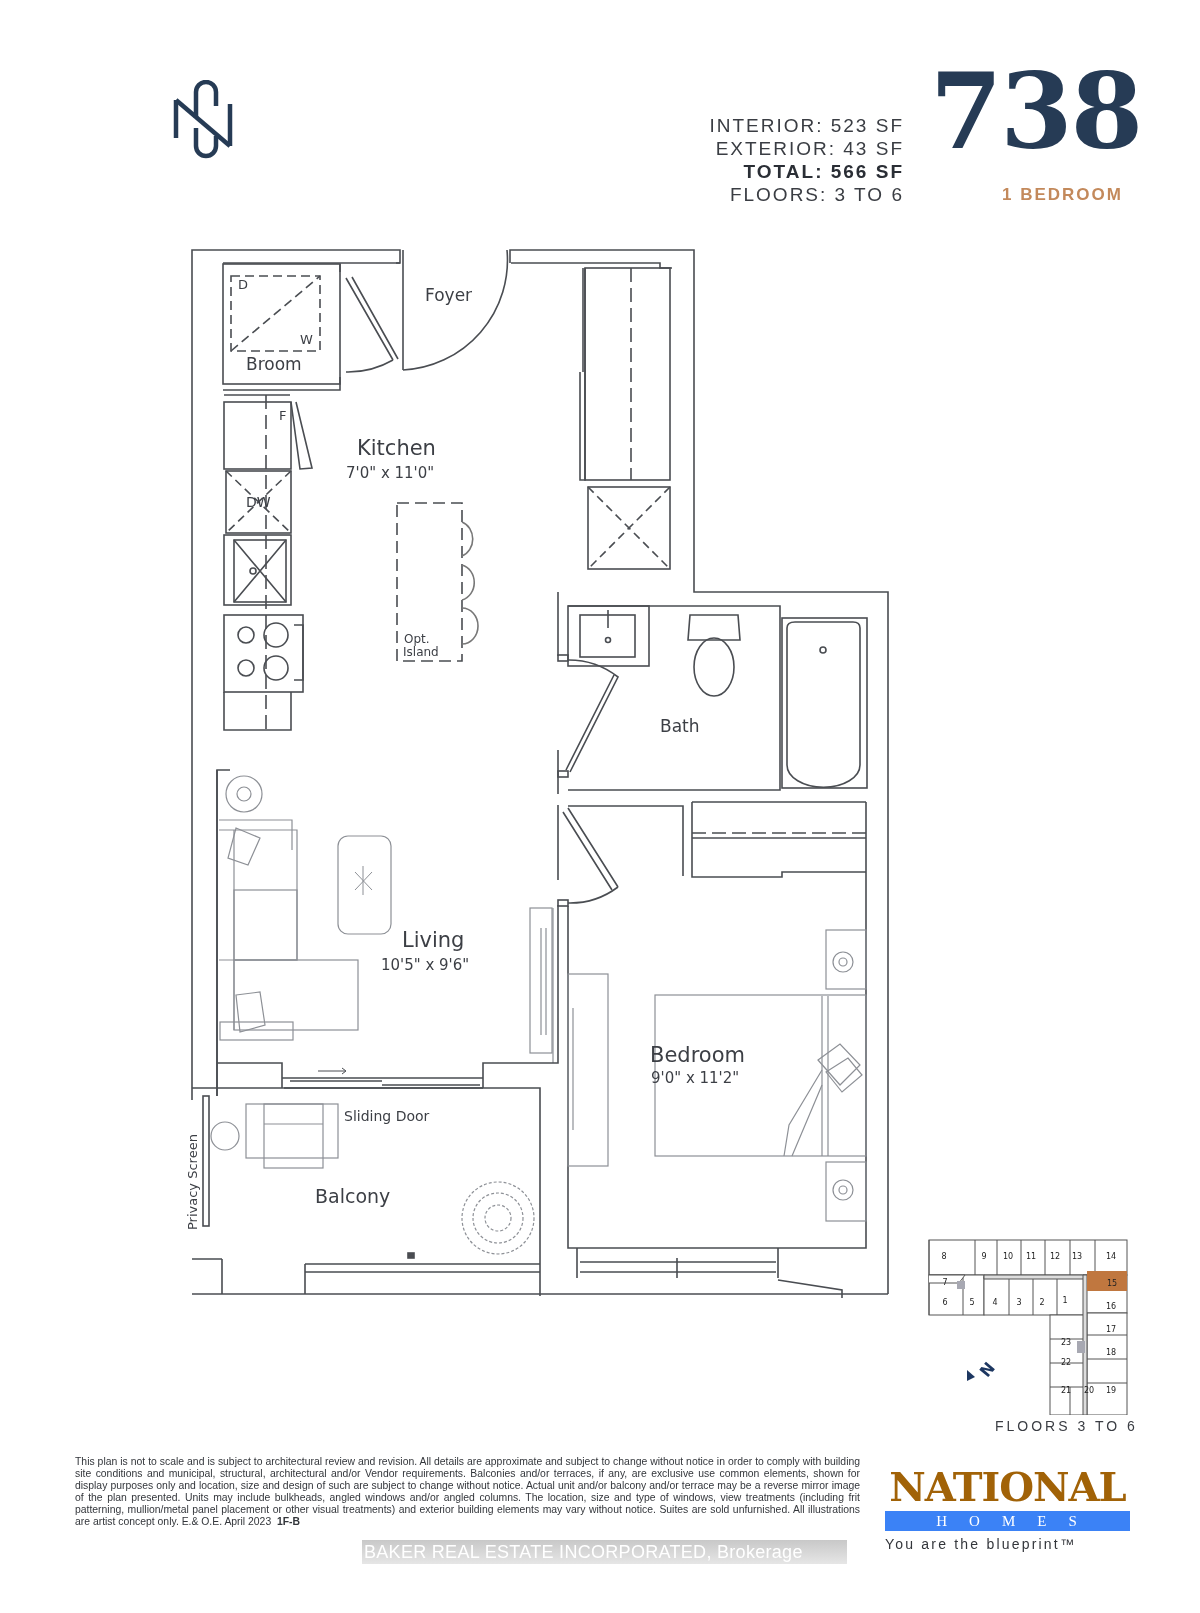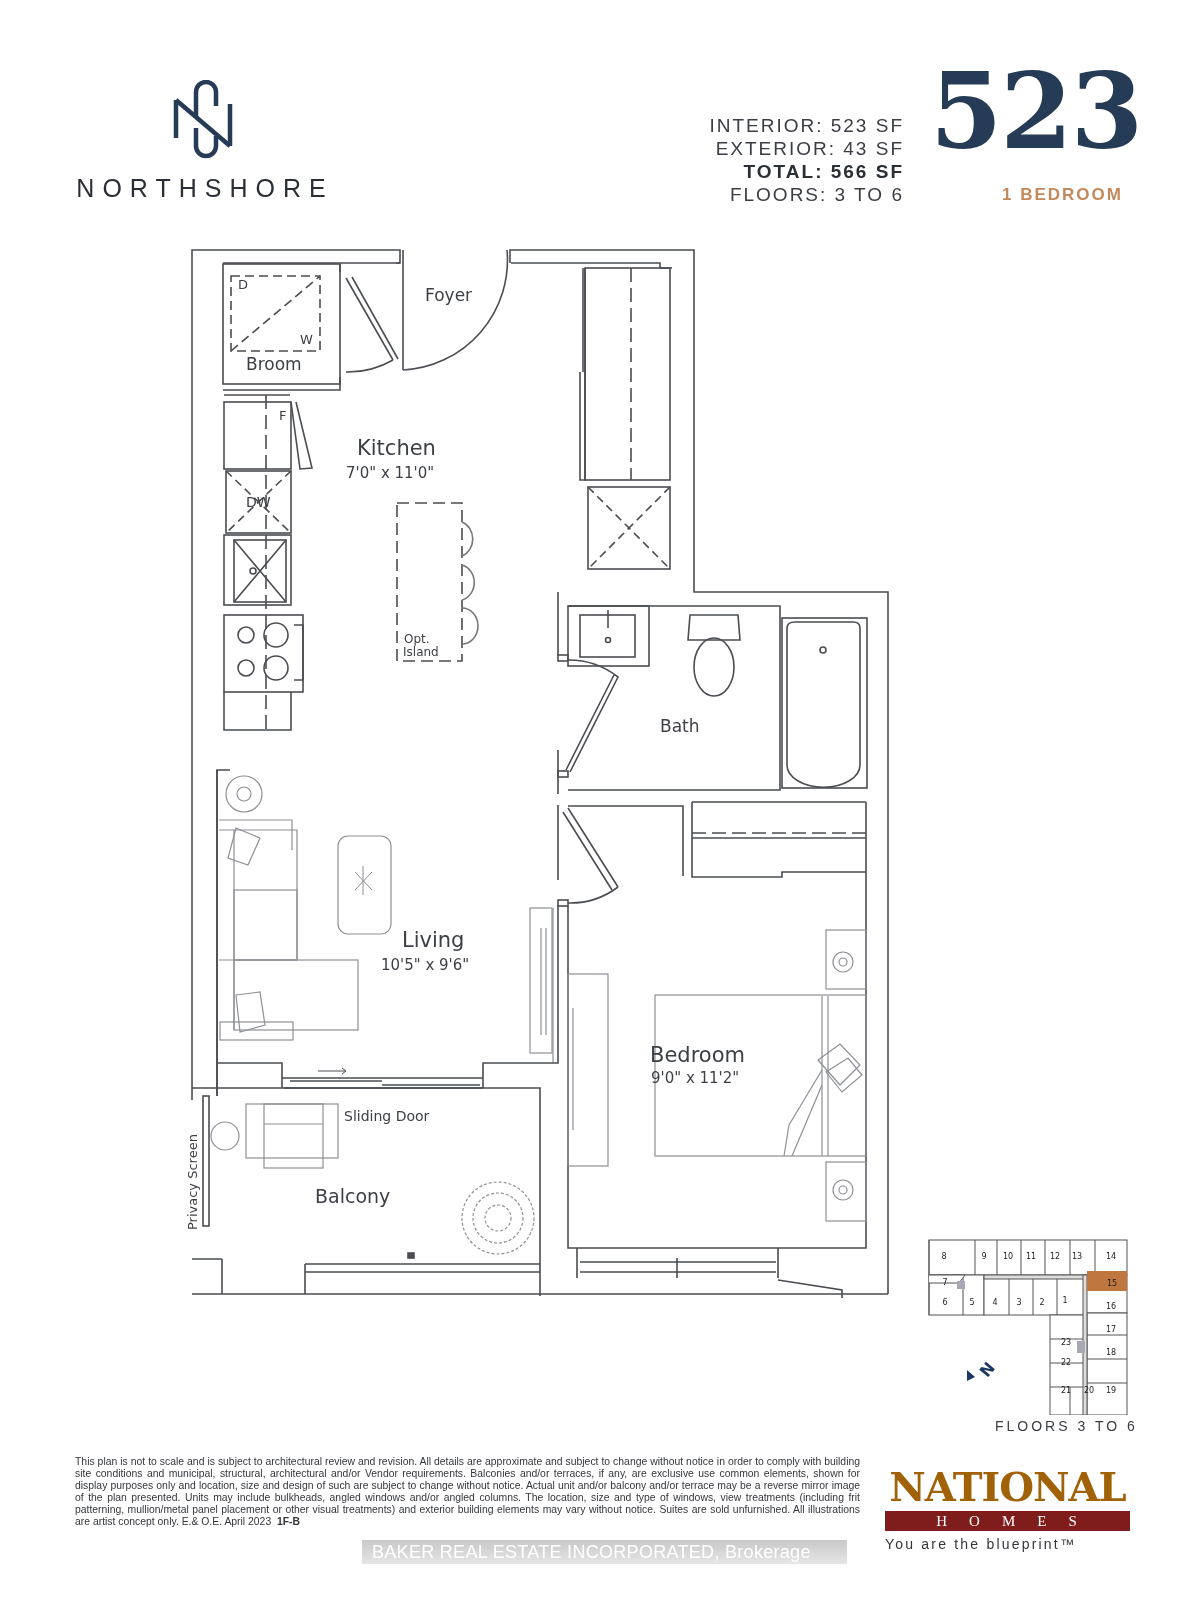--- a/index.html
+++ b/index.html
@@ -18,51 +18,50 @@
 
   .plan { position: absolute; left: 0; top: 0; }
   .room-label { font-family: "DejaVu Sans", sans-serif; fill: #3c3f45; }
 
   .keyplan { position: absolute; left: 925px; top: 1235px; }
   .keyplan-caption { position: absolute; left: 995px; top: 1418px; font-size: 14px; letter-spacing: 3px; color: #3a3d43; }
 
   .disclaimer { position: absolute; left: 75px; top: 1456px; width: 785px; font-size: 10.4px; line-height: 12px; text-align: justify; color: #33363b; }
   .disclaimer b { font-weight: bold; }
 
-  .brokerage { position: absolute; left: 362px; top: 1540px; width: 485px; height: 24px; background: linear-gradient(#c8c8c8, #e6e6e6); color: #ffffff; font-size: 18px; line-height: 24px; padding-left: 10px; white-space: nowrap; overflow: hidden; letter-spacing: 0.3px; }
+  .brokerage { position: absolute; left: 362px; top: 1540px; width: 485px; height: 24px; background: linear-gradient(#c8c8c8, #e6e6e6); color: #ffffff; font-size: 18px; line-height: 24px; padding-left: 2px; white-space: nowrap; overflow: hidden; letter-spacing: 0.3px; }
 
   .national { position: absolute; left: 885px; top: 1465px; width: 245px; }
   .national-word { font-family: "DejaVu Serif", serif; font-weight: bold; font-size: 40px; color: #a16207; letter-spacing: -1px; line-height: 44px; text-align: center; }
-  .national-bar { background: #7f1d1d; color: #ffffff; font-family: "Liberation Serif", serif; font-size: 15px; letter-spacing: 22px; text-align: center; height: 20px; line-height: 20px; margin-top: 2px; padding-left: 20px; }
+  .national-bar { background: #3b82f6; color: #ffffff; font-family: "Liberation Serif", serif; font-size: 15px; letter-spacing: 22px; text-align: center; height: 20px; line-height: 20px; margin-top: 2px; padding-left: 20px; }
   .national-tag { font-size: 14px; letter-spacing: 2.2px; color: #33363b; margin-top: 5px; }
 </style>
 </head>
 <body>
 
 <div class="logo">
   <svg width="70" height="80" viewBox="0 0 70 80">
     <g fill="none" stroke="#263b55" stroke-width="4.5" stroke-linecap="butt">
       <path d="M6 20 L6 58"></path>
       <path d="M6 20 L60 66"></path>
       <path d="M60 24 L60 66"></path>
       <path d="M46 26 L46 12 A10 10 0 0 0 26 12 L26 38"></path>
       <path d="M26 48 L26 66 A10 10 0 0 0 46 66 L46 56"></path>
     </g>
   </svg>
-  <div class="logo-text">NORTHSHORE</div>
 </div>
 
 <div class="specs">
   <div>INTERIOR: 523 SF</div>
   <div>EXTERIOR: 43 SF</div>
   <div class="bold">TOTAL: 566 SF</div>
   <div>FLOORS:  3 TO 6</div>
 </div>
 
-<div class="unit-num">523</div>
+<div class="unit-num">738</div>
 <div class="unit-type">1 BEDROOM</div>
 
 <svg class="plan" width="1200" height="1300" viewBox="0 0 1200 1300">
   <g fill="none" stroke="#4a4d52" stroke-width="1.6">
 
     <path d="M192 1100 L192 250 L400 250 L400 263 L396 263"></path>
     <path d="M510 263 L510 250 L694 250 L694 592 L888 592 L888 1294"></path>
     <path d="M223 263 L400 263"></path>
     <path d="M511 263 L660 263 L660 268 L672 268"></path>
 

